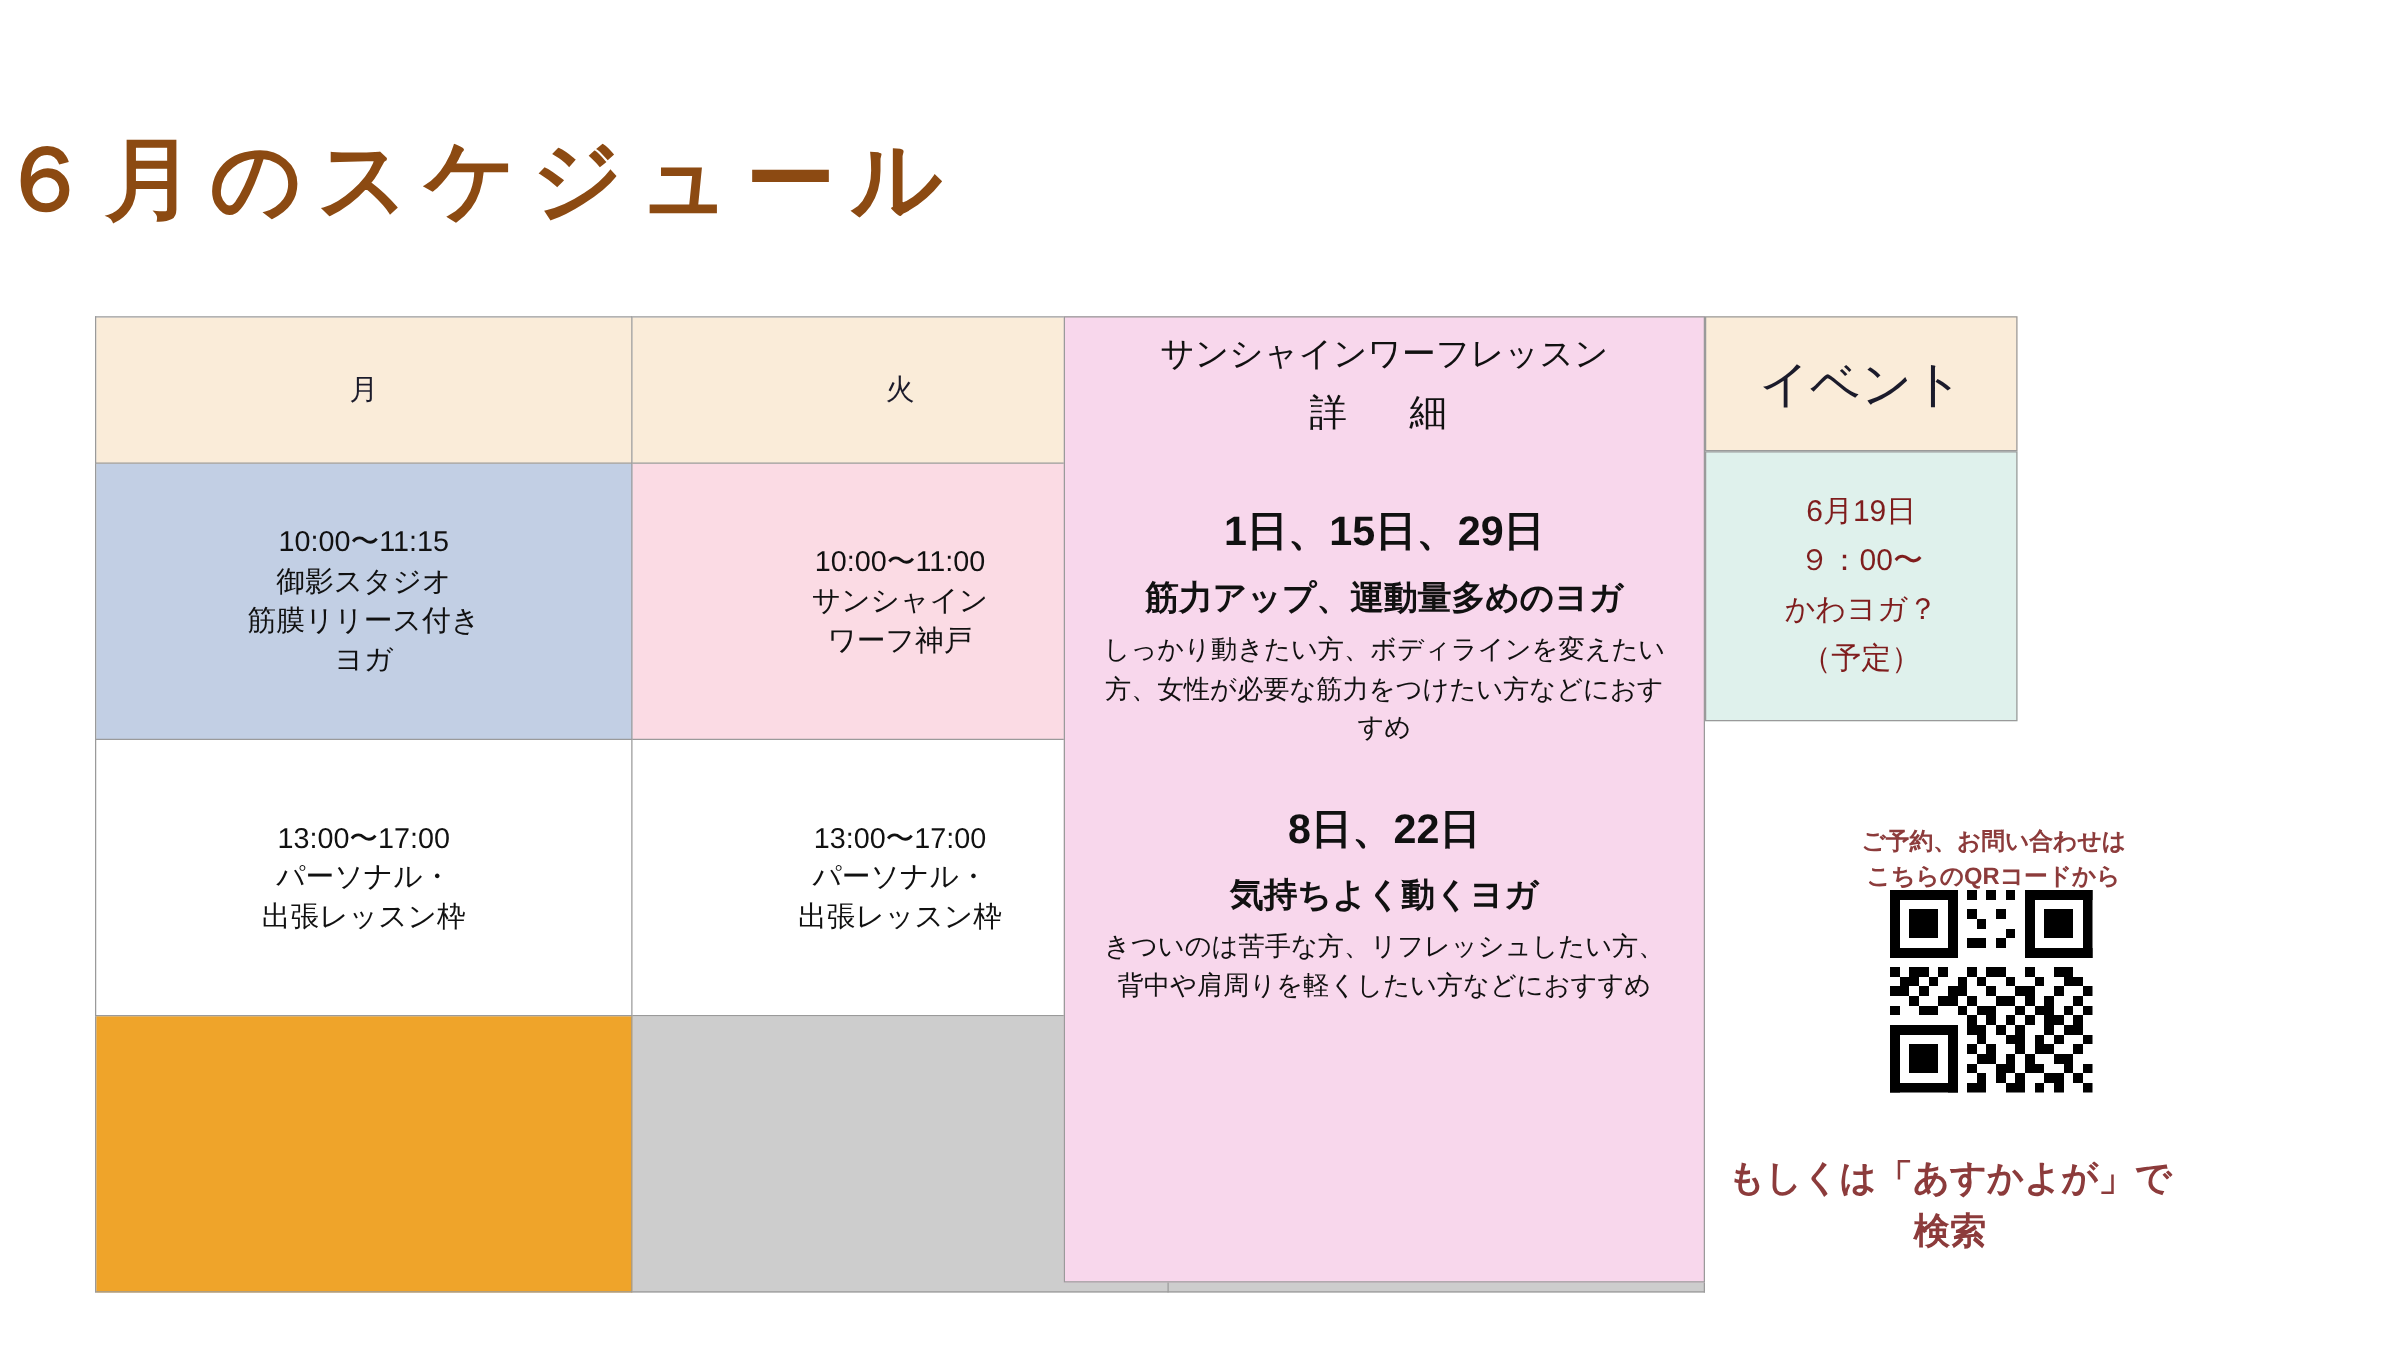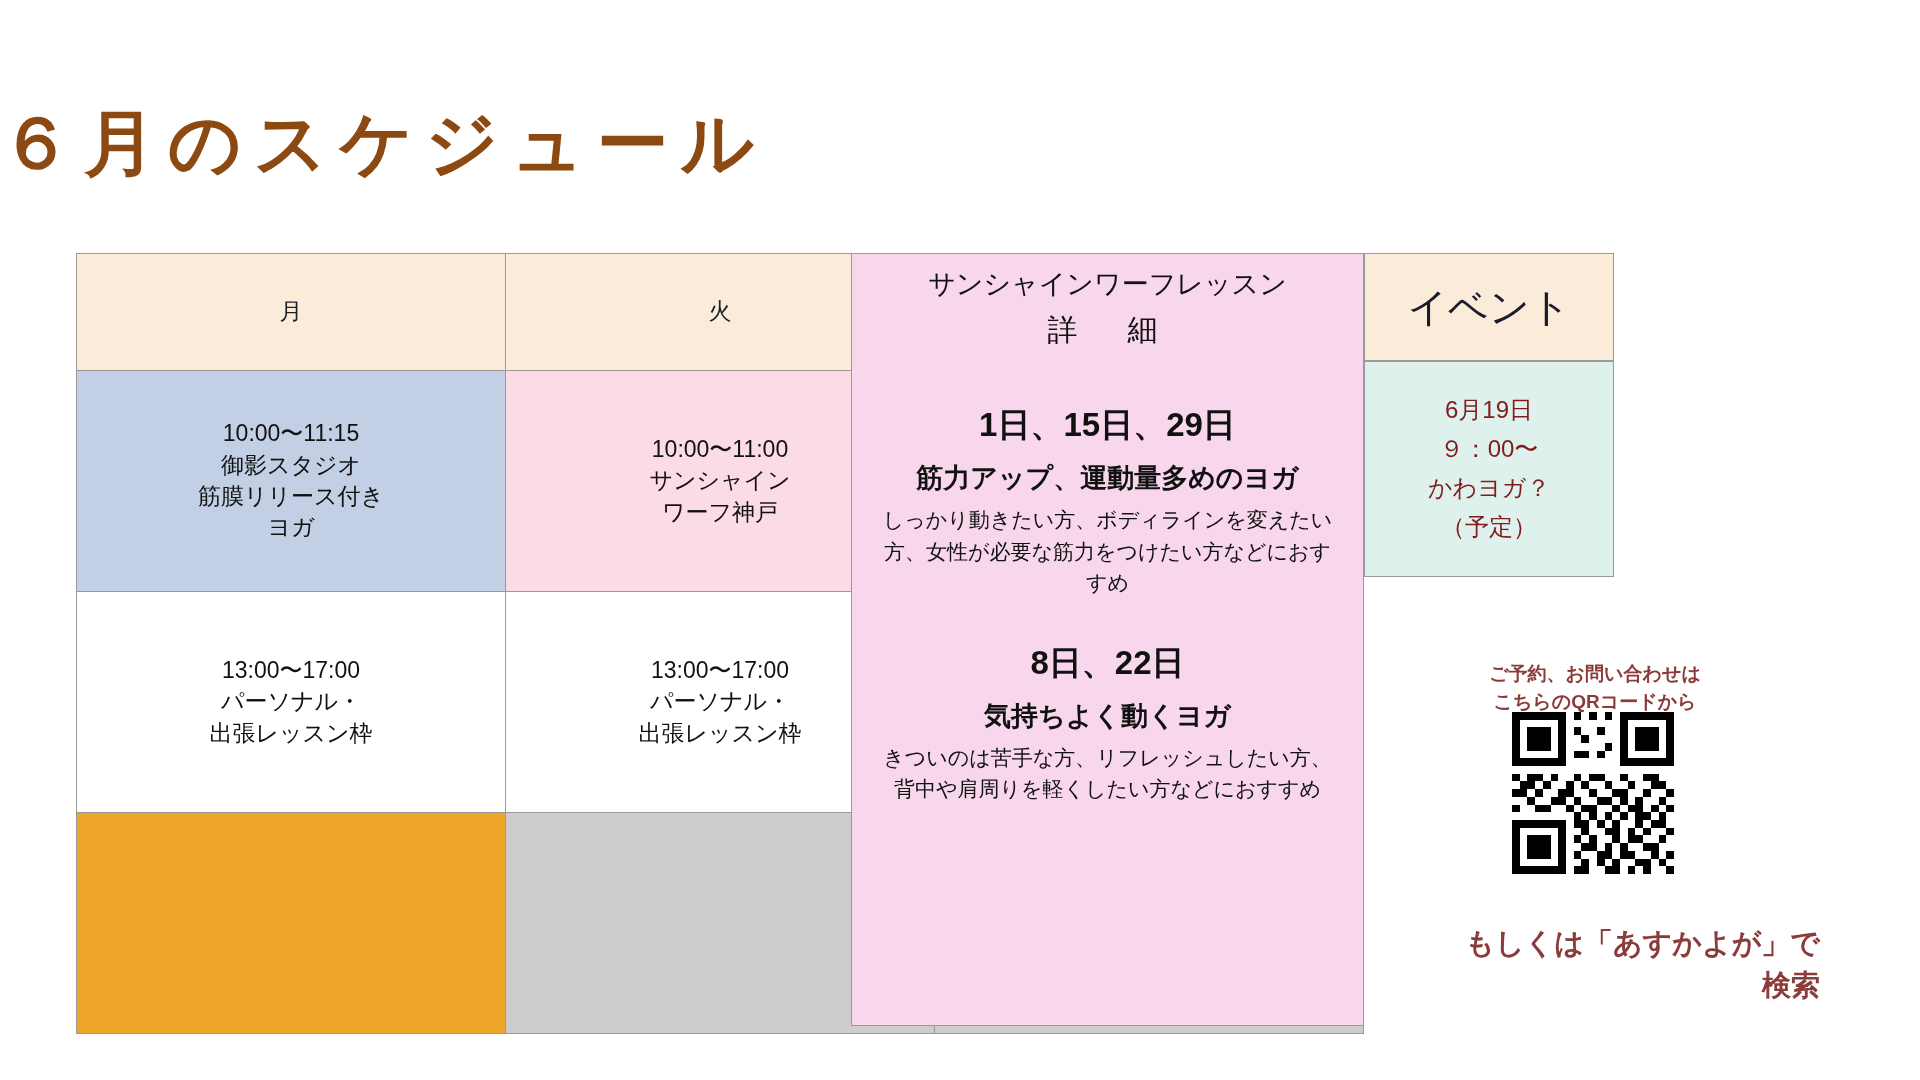--- a/index.html
+++ b/index.html
@@ -164,24 +164,24 @@
     position: absolute;
     left: 1512px;
     top: 712px;
     width: 162px;
     height: 162px;
     background: #ffffff;
   }
   #qr-wrap svg { display: block; }
   #qr-foot {
     position: absolute;
-    left: 1380px;
+    left: 1340px;
     top: 922px;
     width: 440px;
-    text-align: right;
+    text-align: center;
     font-size: 29px;
     font-weight: 700;
     line-height: 1.45;
     color: #8c3b3b;
   }
 </style>
 </head>
 <body>
 
 <div id="page">

